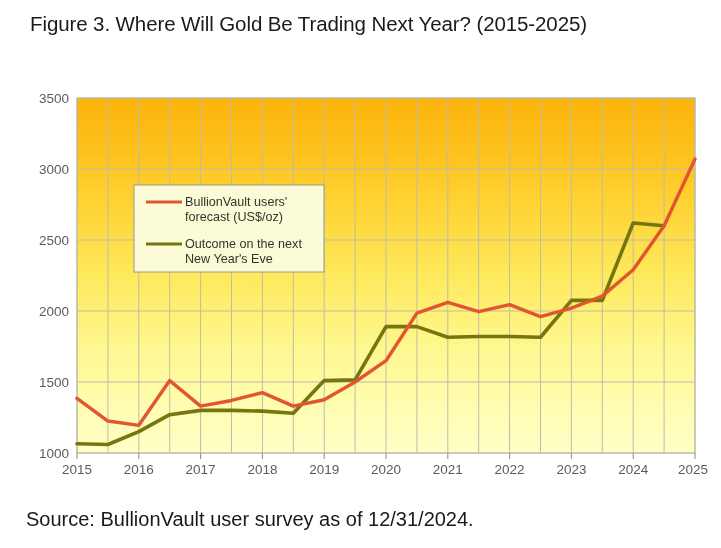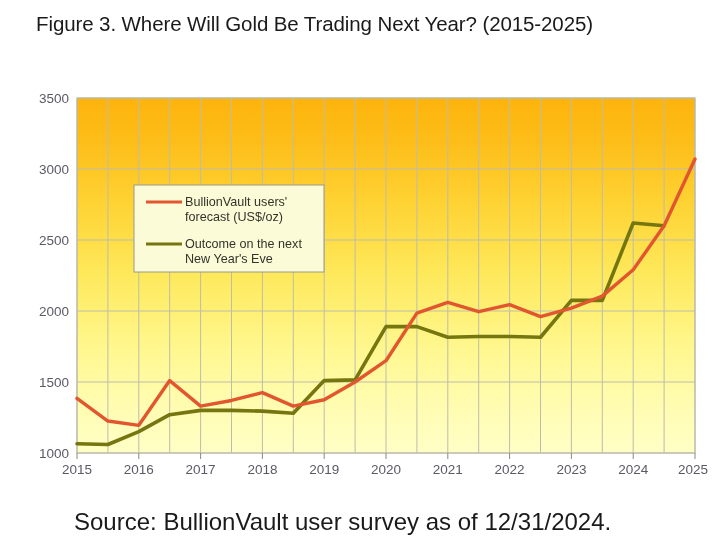--- a/index.html
+++ b/index.html
@@ -5,34 +5,33 @@
   html,body{margin:0;padding:0;}
   body{
     width:721px;height:548px;
     background:#ffffff;
     font-family:"Liberation Sans", sans-serif;
     overflow:hidden;
     position:relative;
   }
   #title{
     position:absolute;
-    left:36px; top:12px;
+    left:30px; top:12px;
     font-size:20.5px;
     color:#1a1a1a;
     letter-spacing:-0.1px;
     white-space:nowrap;
     text-align:center;
   }
   #source{
     position:absolute;
     left:26px; top:508px;
-    font-size:24px;
+    font-size:20px;
     color:#1a1a1a;
     white-space:nowrap;
-    margin-left:48px;
   }
   #chart-wrap{
     position:absolute;
     left:0; top:74px;
     width:721px; height:420px;
   }
   svg{display:block;}
   .ytick, .xtick{
     font-size:13.5px;
     fill:#5a5a66;

